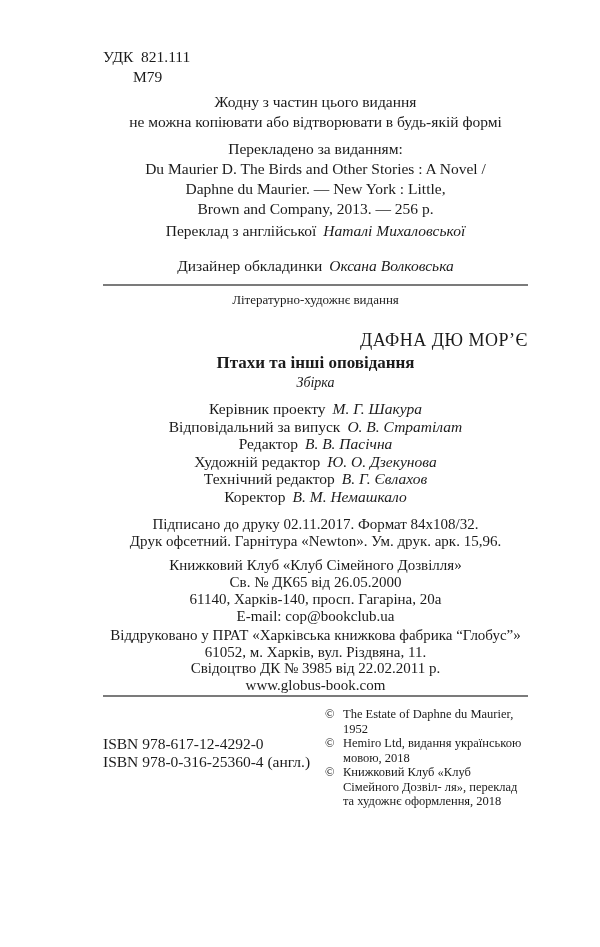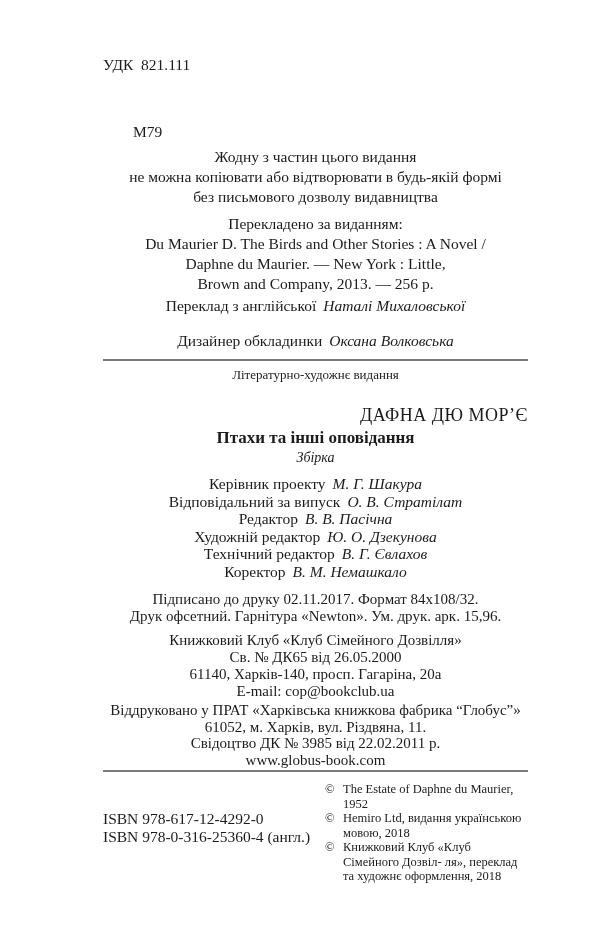--- a/index.html
+++ b/index.html
@@ -6,29 +6,29 @@
   .page {
     position:relative;
     width:600px; height:947px;
     background:#ffffff;
     color:#1b1b1b;
     font-family:"Liberation Serif","DejaVu Serif",serif;
     overflow:hidden;
   }
   .col {
     position:absolute;
-    left:103px; top:11px;
+    left:103px; top:3px;
     width:425px;
     padding-top:44px;
   }
   .center { text-align:center; }
   .prewrap { white-space:pre-wrap; }
 
   .udk-block { font-size:15.5px; line-height:20px; }
-  .udk-block .indent { padding-left:30px;margin-top:47px; }
+  .udk-block .indent { padding-left:30px; }
 
   .notice { margin-top:5px; font-size:15.5px; line-height:20px; }
 
   .source-edition { margin-top:7px; font-size:15.5px; line-height:20px; }
 
   .credit-line { font-size:15.5px; line-height:20px; }
   .credit-line .label { margin-right:7px; }
   .credit-line .name { font-style:italic; }
   .translator { margin-top:2px; }
   .designer { margin-top:15px; }
@@ -71,21 +71,20 @@
   <div class="col">
 
     <div class="udk-block">
       <div class="prewrap">УДК  821.111</div>
       <div class="indent">М79</div>
     </div>
 
     <div class="notice center">
       <div>Жодну з частин цього видання</div>
       <div>не можна копіювати або відтворювати в будь-якій формі</div>
-      <div>без письмового дозволу видавництва</div>
     </div>
 
     <div class="source-edition center">
       <div>Перекладено за виданням:</div>
       <div>Du Maurier D. The Birds and Other Stories : A Novel /</div>
       <div>Daphne du Maurier. — New York : Little,</div>
       <div>Brown and Company, 2013. — 256 p.</div>
     </div>
 
     <div class="credit-line translator center">

